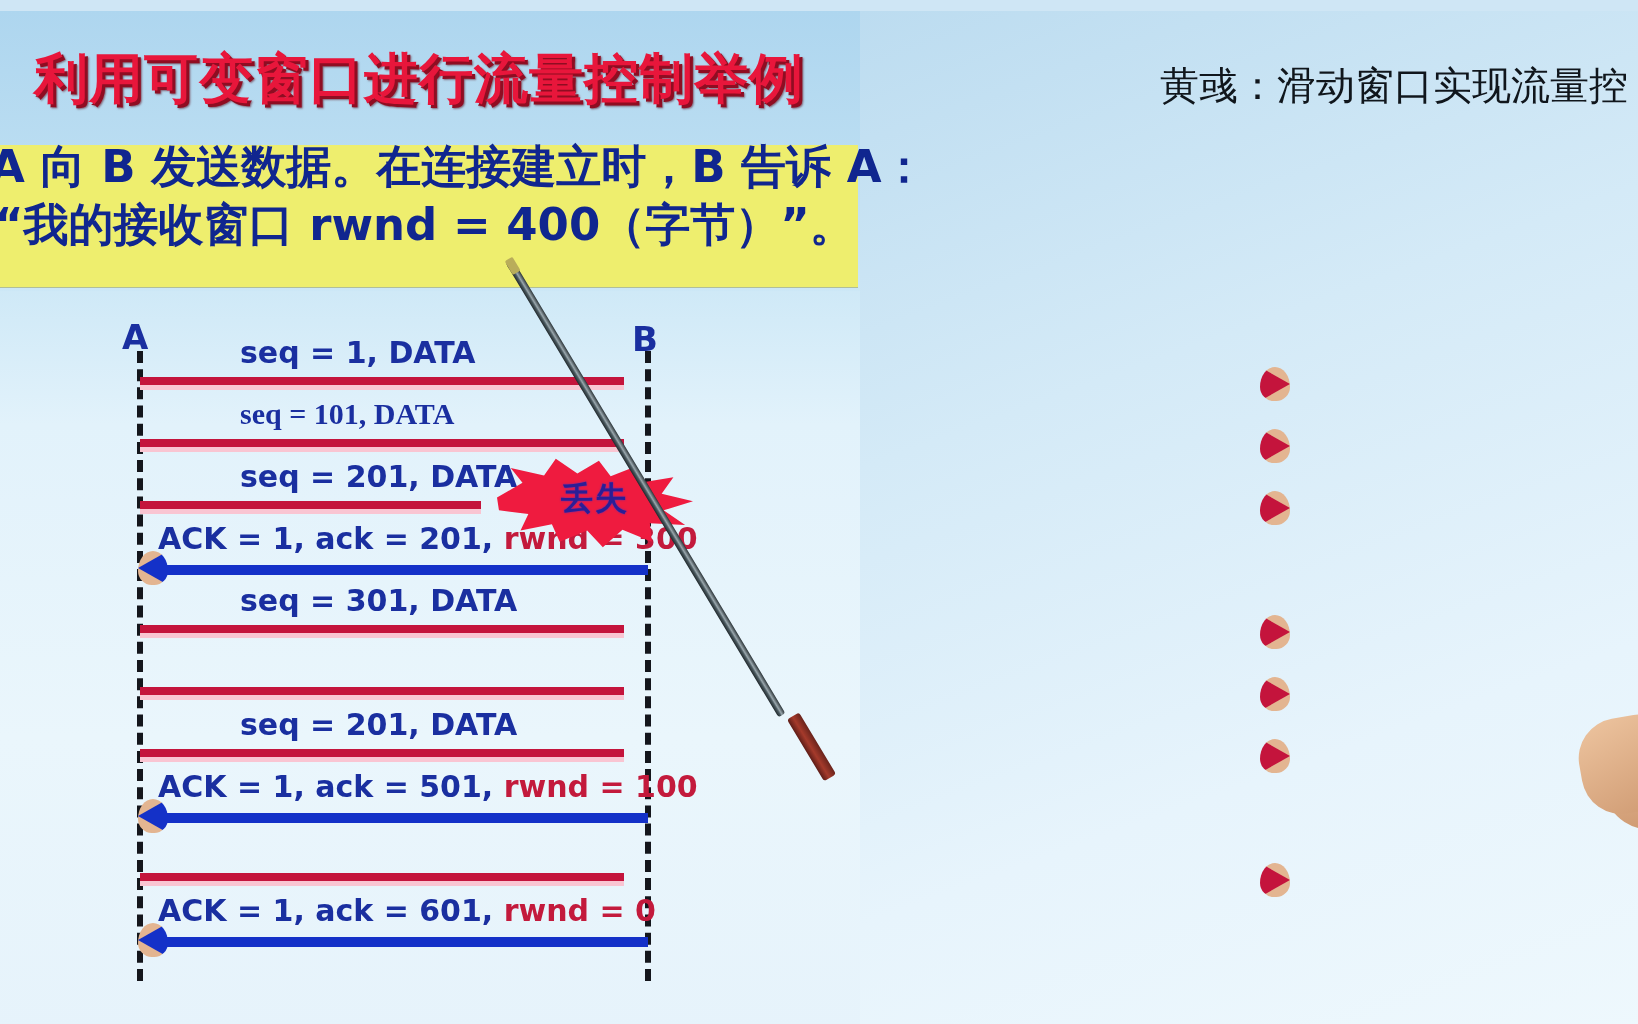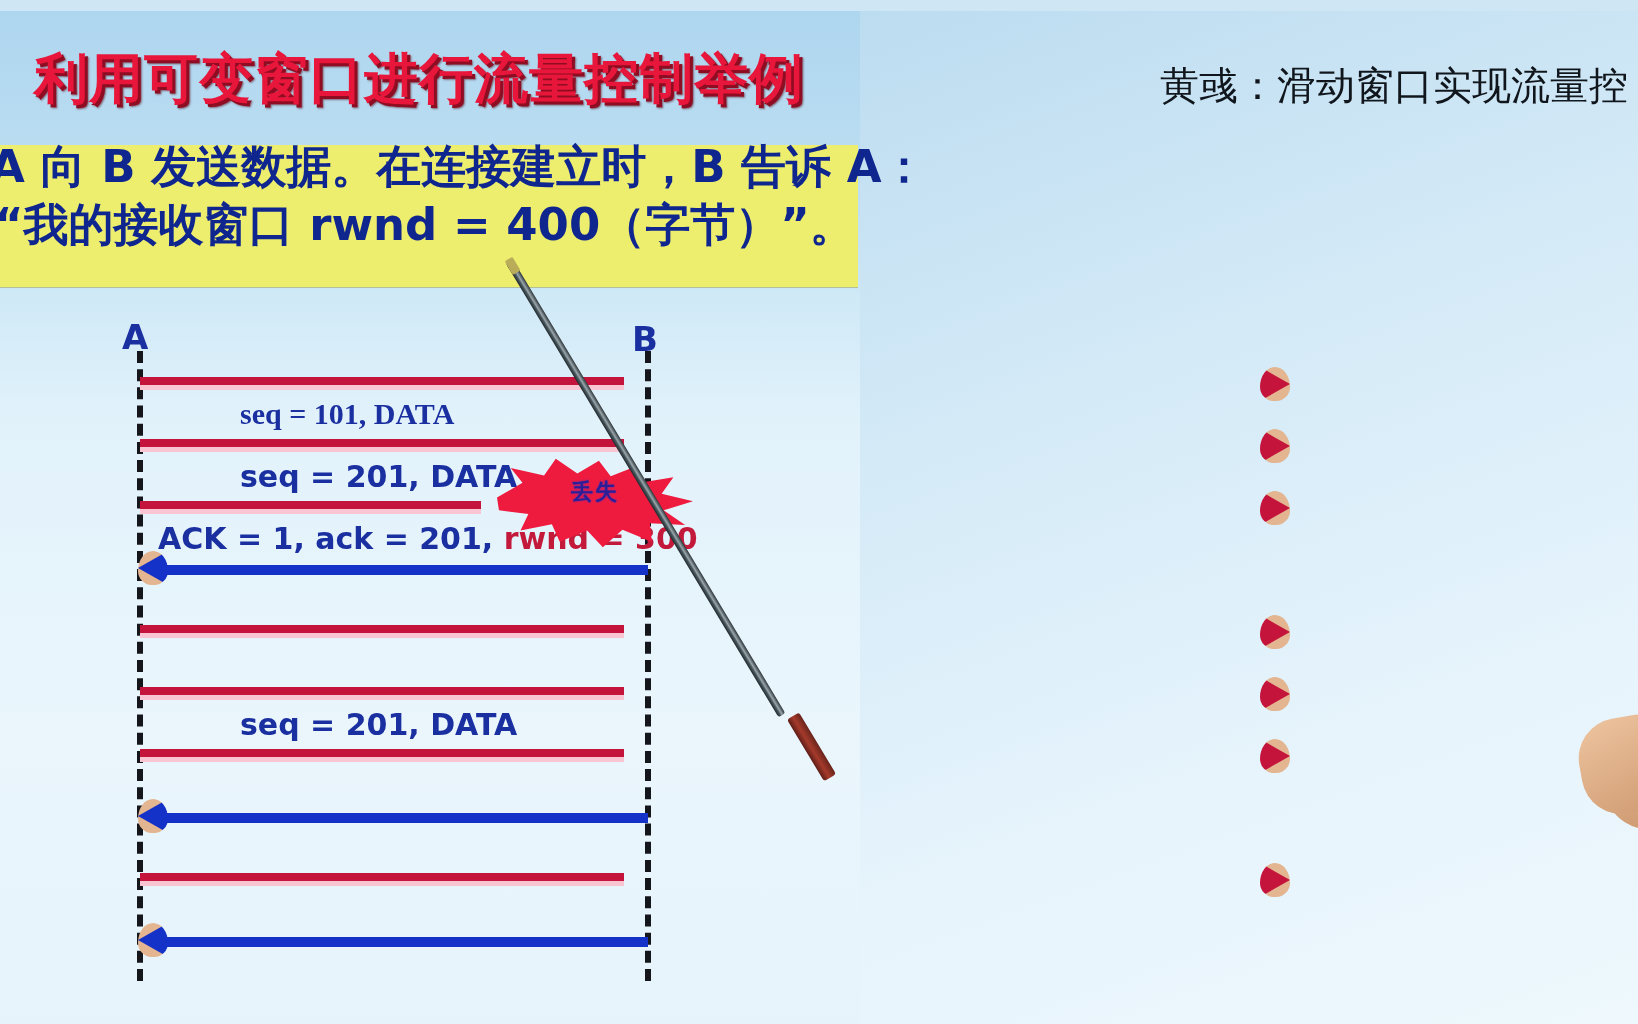--- a/index.html
+++ b/index.html
@@ -94,21 +94,21 @@
     filter:drop-shadow(2px 3px 0 #1a1a1a);
     clip-path:polygon(
       0% 44%, 13% 28%, 7% 12%, 24% 20%, 30% 2%, 41% 18%, 52% 4%,
       58% 21%, 71% 10%, 73% 28%, 90% 22%, 84% 40%, 100% 48%,
       85% 58%, 96% 74%, 78% 72%, 79% 92%, 64% 79%, 54% 98%,
       46% 80%, 32% 92%, 28% 73%, 12% 80%, 16% 62%, 1% 58%
     );
   }
   .burst-text{
     position:absolute;left:540px;top:466px;width:110px;text-align:center;
-    font-size:22px;font-weight:700;color:#2b1e96;letter-spacing:2px;
+    font-size:32px;font-weight:700;color:#2b1e96;letter-spacing:2px;
     text-shadow:0 0 2px #4a2fb8;
     font-family:"DejaVu Sans","Liberation Sans",sans-serif;
   }
 
   
   .pointer{
     position:absolute;left:505px;top:250px;width:8px;height:530px;
     background:linear-gradient(90deg,#20282c 0%,#4b5a60 35%,#9aa7ad 55%,#2b3438 100%);
     transform-origin:top center;transform:rotate(-31deg);
     border-radius:3px;
@@ -161,20 +161,21 @@
     <div class="banner-line l2">“我的接收窗口 rwnd = 400（字节）”。</div>
   </div>
 
   <div class="diagram">
     <div class="nodelabel a">A</div>
     <div class="nodelabel b">B</div>
     <div class="lifeline a"></div>
     <div class="lifeline b"></div>
     <div id="rows">
         <div class="row" style="top: 32px;">
+          <div class="arrow-label" style="left: 240px;"><span>seq = 1, DATA</span></div>
           <div class="arrow right" style="left: 140px; width: 508px;">
             <div class="shaft" style="width: 484px;"></div>
             <div class="head"></div>
           </div>
         </div>
         <div class="row" style="top: 94px;">
           <div class="arrow-label" style="left: 240px; font-family: Liberation Serif, serif;"><span>seq = 101, DATA</span></div>
           <div class="arrow right" style="left: 140px; width: 508px;">
             <div class="shaft" style="width: 484px;"></div>
             <div class="head"></div>
@@ -188,51 +189,54 @@
           </div>
         </div>
         <div class="row" style="top: 218px;">
           <div class="arrow-label" style="left: 158px;"><span>ACK = 1, ack = 201, </span><span class="rwnd">rwnd = 300</span></div>
           <div class="arrow blue" style="left: 140px; width: 508px;">
             <div class="shaft" style="left: 24px; width: 484px;"></div>
             <div class="head"></div>
           </div>
         </div>
         <div class="row" style="top: 280px;">
+          <div class="arrow-label" style="left: 240px;"><span>seq = 301, DATA</span></div>
           <div class="arrow right" style="left: 140px; width: 508px;">
             <div class="shaft" style="width: 484px;"></div>
             <div class="head"></div>
           </div>
         </div>
         <div class="row" style="top: 342px;">
           <div class="arrow right" style="left: 140px; width: 508px;">
             <div class="shaft" style="width: 484px;"></div>
             <div class="head"></div>
           </div>
         </div>
         <div class="row" style="top: 404px;">
           <div class="arrow-label" style="left: 240px;"><span>seq = 201, DATA</span></div>
           <div class="arrow right" style="left: 140px; width: 508px;">
             <div class="shaft" style="width: 484px;"></div>
             <div class="head"></div>
           </div>
         </div>
         <div class="row" style="top: 466px;">
+          <div class="arrow-label" style="left: 158px;"><span>ACK = 1, ack = 501, </span><span class="rwnd">rwnd = 100</span></div>
           <div class="arrow blue" style="left: 140px; width: 508px;">
             <div class="shaft" style="left: 24px; width: 484px;"></div>
             <div class="head"></div>
           </div>
         </div>
         <div class="row" style="top: 528px;">
           <div class="arrow right" style="left: 140px; width: 508px;">
             <div class="shaft" style="width: 484px;"></div>
             <div class="head"></div>
           </div>
         </div>
         <div class="row" style="top: 590px;">
+          <div class="arrow-label" style="left: 158px;"><span>ACK = 1, ack = 601, </span><span class="rwnd">rwnd = 0</span></div>
           <div class="arrow blue" style="left: 140px; width: 508px;">
             <div class="shaft" style="left: 24px; width: 484px;"></div>
             <div class="head"></div>
           </div>
         </div>
       </div>
   </div>
 
   <div class="burst"></div>
   <div class="burst-text">丢失</div>

